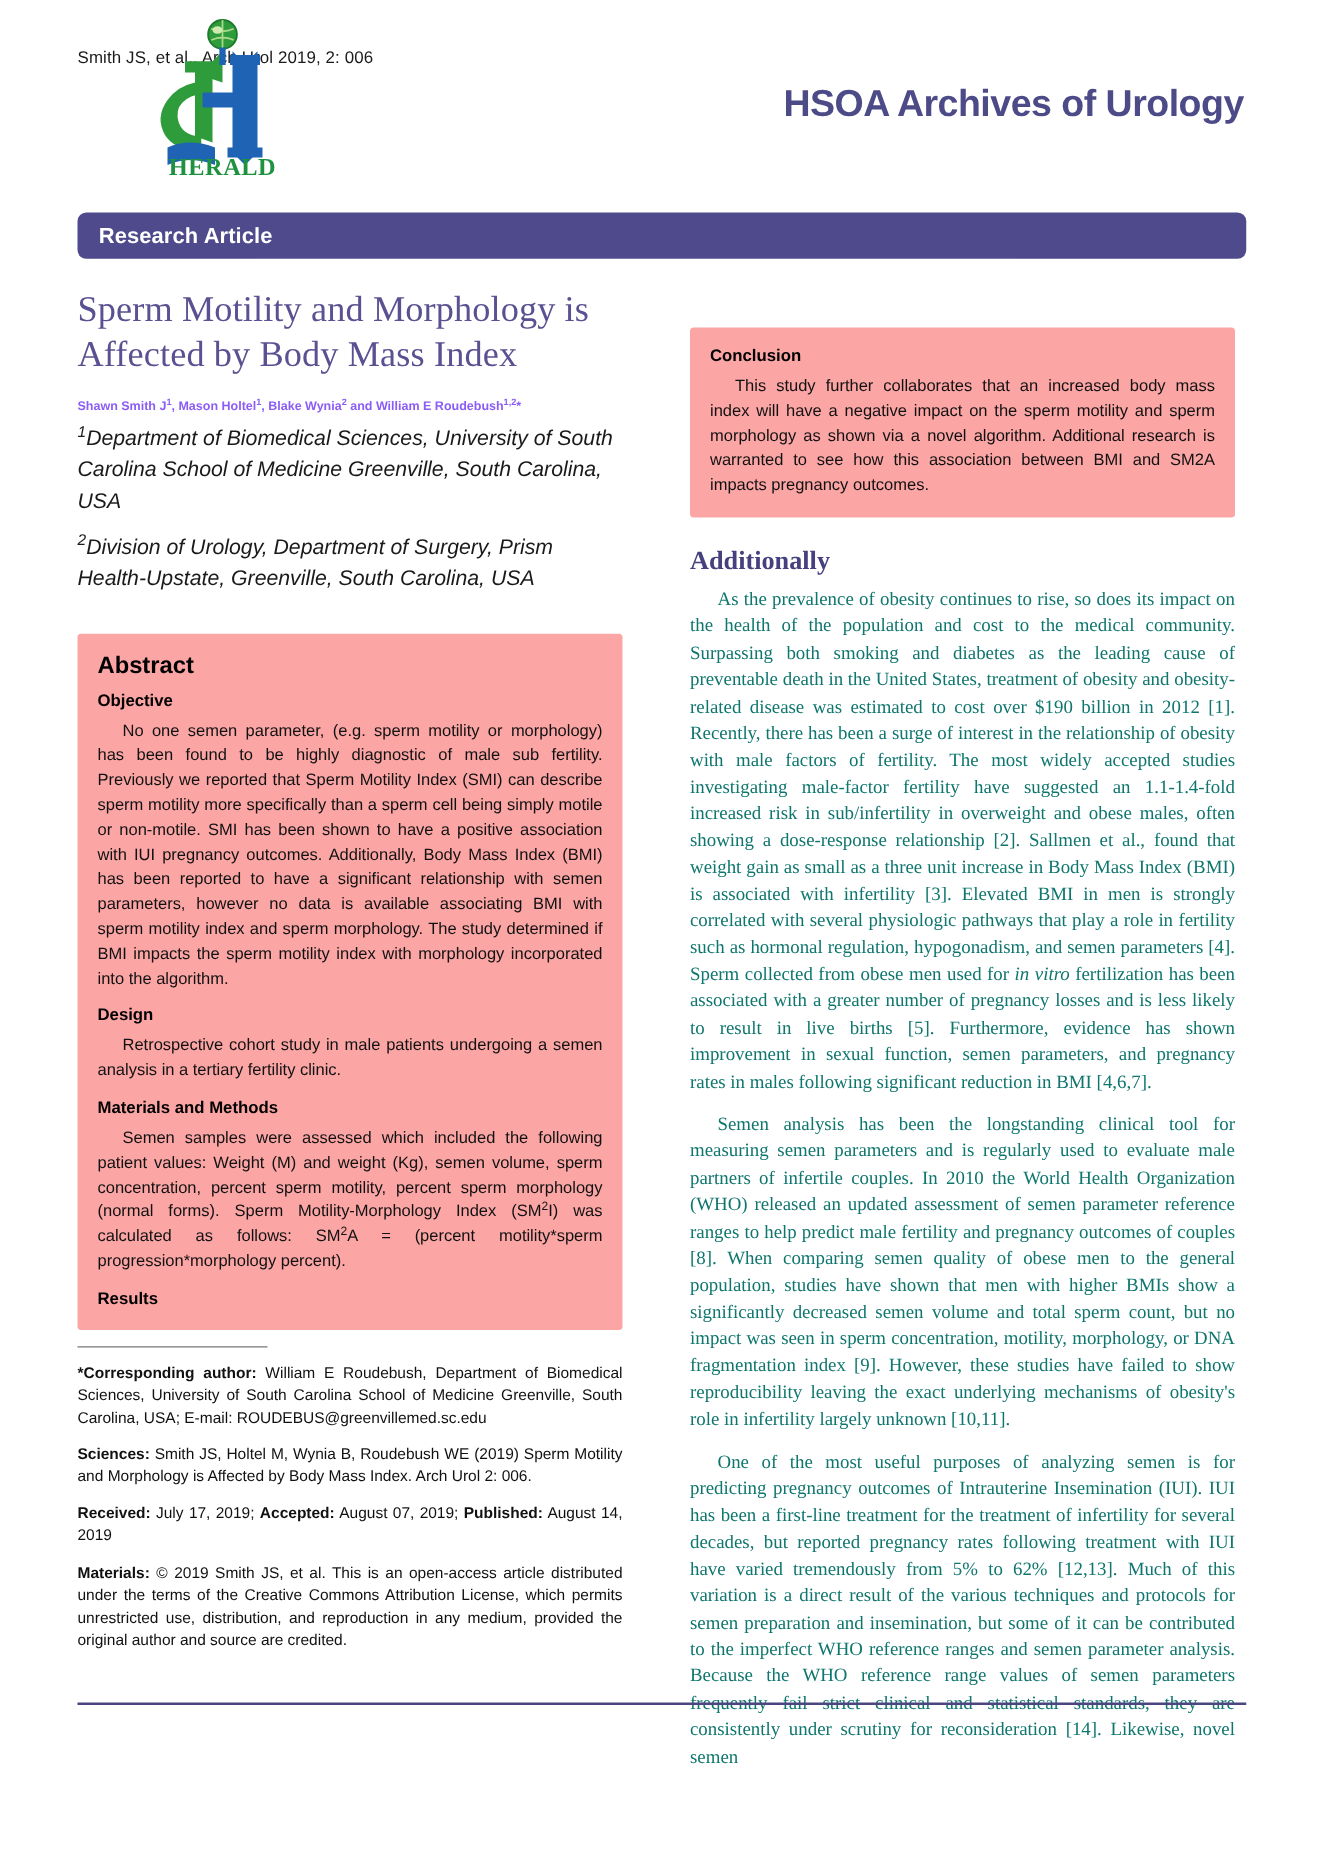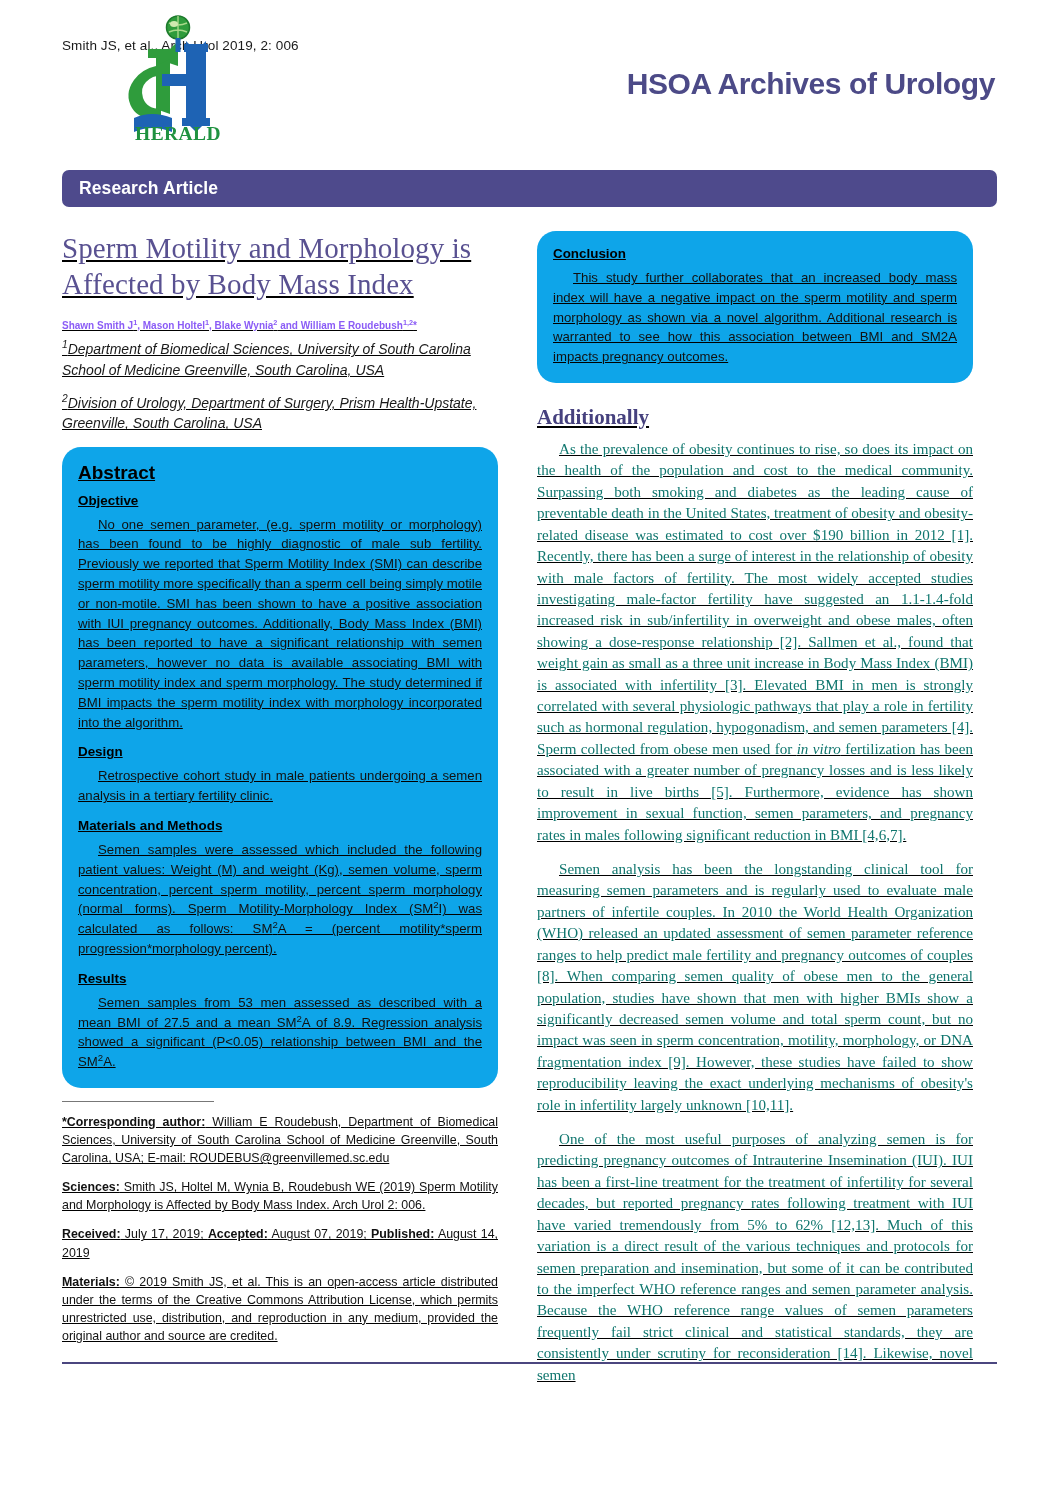--- a/index.html
+++ b/index.html
@@ -69,22 +69,21 @@
     color: #ffffff;
     font-size: 17.5px;
     font-weight: bold;
     letter-spacing: 0.1px;
   }
 
   
   .columns {
     display: flex;
     margin-top: 24px;
-    gap: 39px;
-    text-decoration: underline;
+    gap: 54px;
   }
   .col { width: 436px; }
 
   
   .article-title {
     font-family: "Liberation Serif", serif;
     font-size: 29px;
     line-height: 1.24;
     color: #595191;
     font-weight: normal;
@@ -92,33 +91,34 @@
     letter-spacing: 0.1px;
   }
   .authors {
     font-size: 10px;
     font-weight: bold;
     line-height: 1.45;
     margin-bottom: 6px;
     color: #8b5cf6;
   }
   .affil {
-    font-size: 14px;
+    font-size: 17px;
     font-style: italic;
     line-height: 1.45;
     margin-bottom: 13px;
     color: #1a1a1a;
   }
   sup { font-size: 73%; vertical-align: super; line-height: 0; }
 
   .grayblock {
-    background: #0ea5e9;
-    border-radius: 19px;
+    background: #fca5a5;
+    border-radius: 3px;
     padding: 15px 16px 16px 16px;
     box-sizing: border-box;
+    margin-top: 31px;
   }
   .block-h1 {
     font-size: 19px;
     font-weight: bold;
     margin: 0 0 9px 0;
     color: #000;
   }
   .block-h2 {
     font-size: 13.4px;
     font-weight: bold;
@@ -243,23 +243,20 @@
 
         <div class="block-h2">Design</div>
         <p class="block-p">Retrospective cohort study in male patients undergoing a semen analysis in a tertiary fertility clinic.</p>
 
         <div class="block-h2">Materials and Methods</div>
         <p class="block-p">
           Semen samples were assessed which included the following patient values: Weight (M) and weight (Kg), semen volume, sperm concentration, percent sperm motility, percent sperm morphology (normal forms). Sperm Motility-Morphology Index (SM<sup>2</sup>I) was calculated as follows: SM<sup>2</sup>A = (percent motility*sperm progression*morphology percent).
         </p>
 
         <div class="block-h2">Results</div>
-        <p class="block-p">
-          Semen samples from 53 men assessed as described with a mean BMI of 27.5 and a mean SM<sup>2</sup>A of 8.9. Regression analysis showed a significant (P&lt;0.05) relationship between BMI and the SM<sup>2</sup>A.
-        </p>
       </div>
 
       <div class="footnotes">
         <div class="fn-rule"></div>
 
         <div class="fn">
           <b>*Corresponding author:</b><span> William E Roudebush, Department of Biomedical Sciences, University of South Carolina School of Medicine Greenville, South Carolina, USA; E-mail: ROUDEBUS@greenvillemed.sc.edu</span>
         </div>
 
         <div class="fn">

